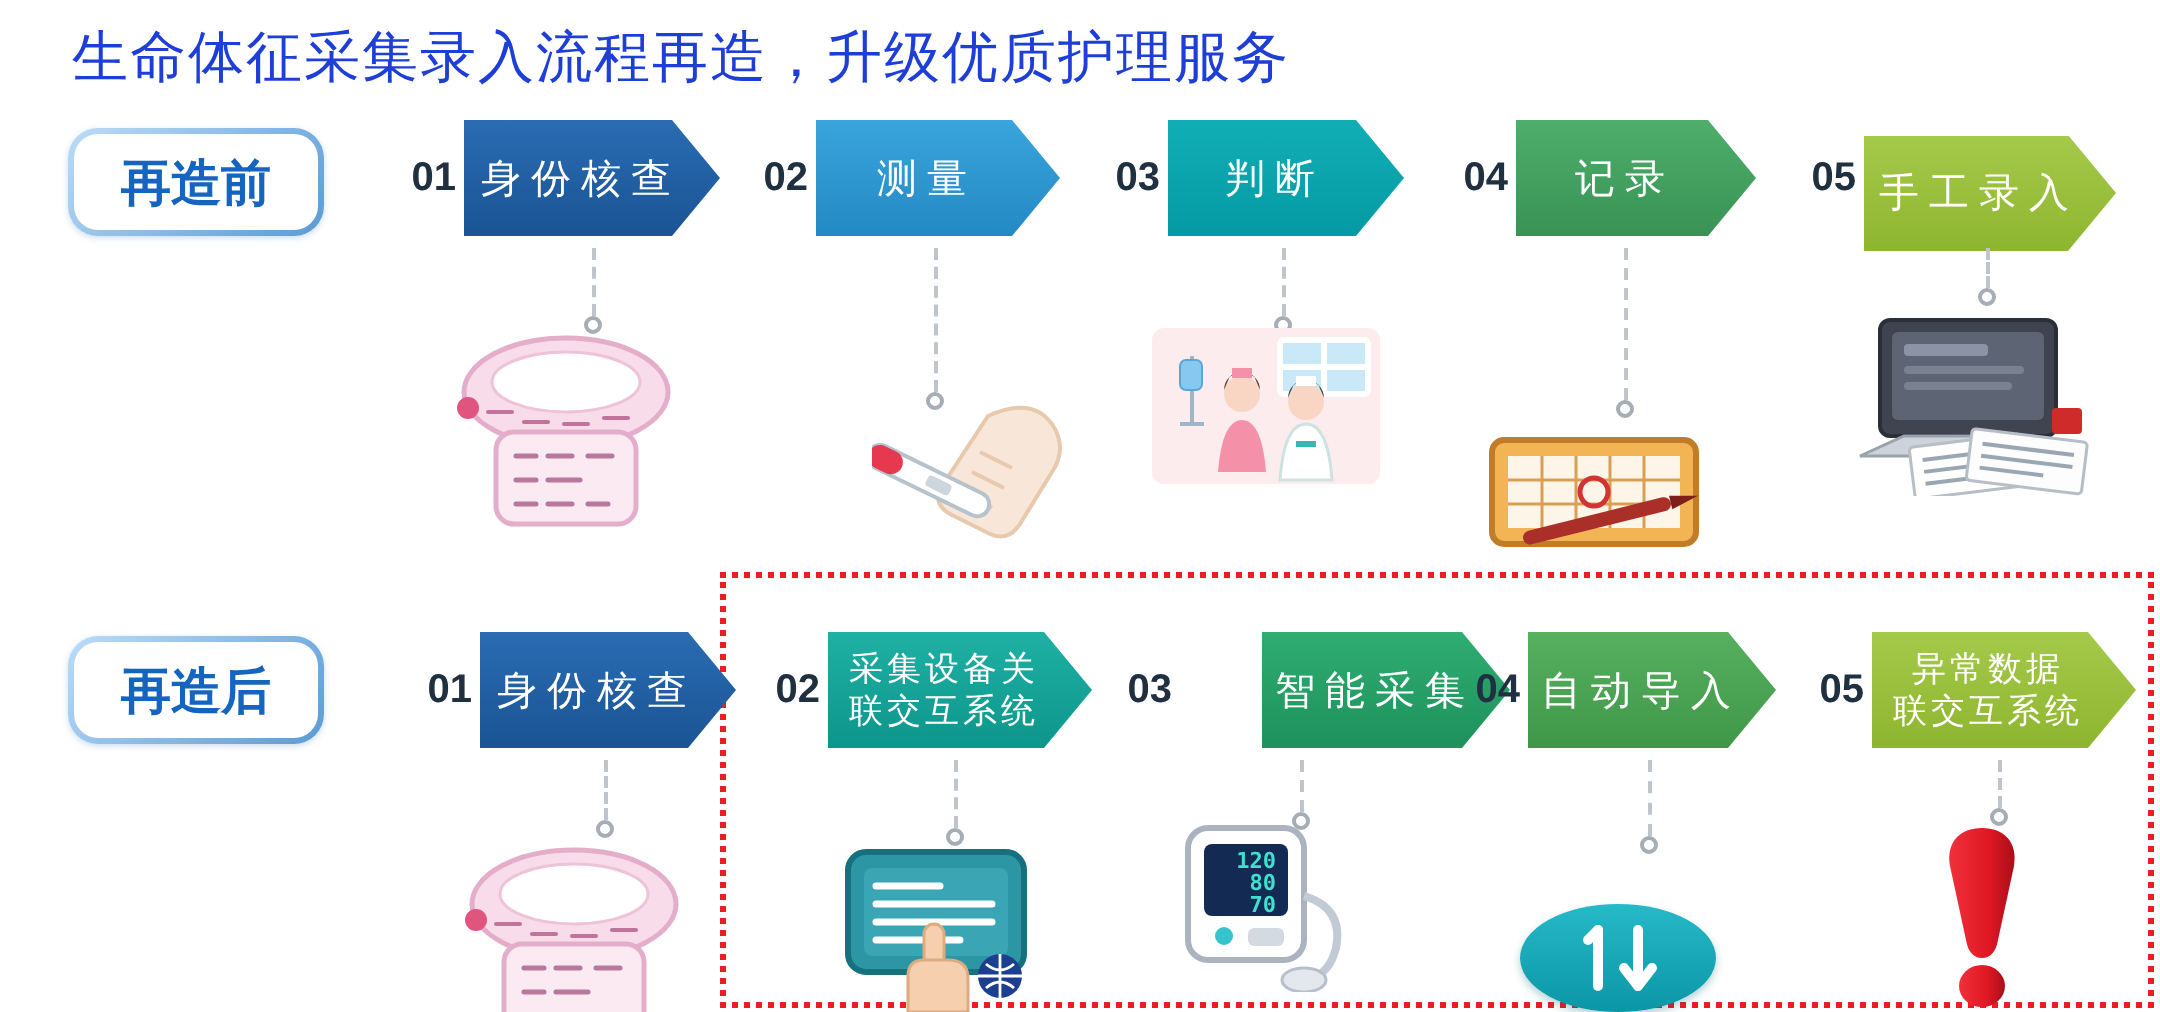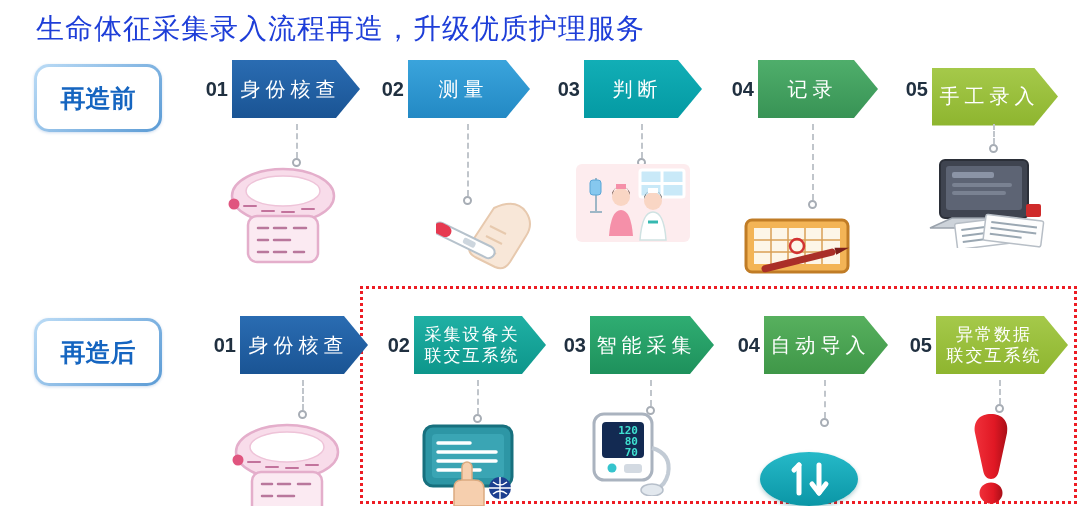--- a/index.html
+++ b/index.html
@@ -3,21 +3,21 @@
 <meta charset="utf-8">
 <style>
   * { margin:0; padding:0; box-sizing:border-box; }
   html,body { background:#ffffff; }
   body { font-family:"Liberation Sans","DejaVu Sans",sans-serif; }
   .canvas { position:relative; width:1080px; height:506px; background:#ffffff; overflow:hidden; }
 
   .title { position:absolute; left:36px; top:10px; font-size:28px; font-weight:normal;
            color:#1e3ed8; letter-spacing:1px; white-space:nowrap; }
 
-  .row-label { position:absolute; width:128px; height:68px; border-radius:15px;
+  .row-label { position:absolute; width:128px; height:54px; border-radius:15px;
                display:flex; align-items:center; justify-content:center;
                font-size:25px; font-weight:bold; color:#1565c0;
                border:3px solid transparent;
                background:linear-gradient(#ffffff,#ffffff) padding-box,
                           linear-gradient(135deg,#bcdcf6,#5b9bd5) border-box;
                box-shadow:0 1px 3px rgba(60,120,190,.25); }
 
   .step { position:absolute; height:54px; display:flex; align-items:center; }
   .num { width:32px; margin-right:4px; font-size:20px; font-weight:bold; color:#203040;
          text-align:right; flex:0 0 auto; }
@@ -28,21 +28,21 @@
   .chev .one-line { font-size:20px; letter-spacing:5px; padding-left:5px; white-space:nowrap; }
   .chev .two-line { font-size:17px; letter-spacing:2px; line-height:1.25; white-space:nowrap; }
 
   .cb1{background:linear-gradient(180deg,#2a6cb2,#1a5494);}
   .cb2{background:linear-gradient(180deg,#3aa4dc,#2389c4);}
   .cb3{background:linear-gradient(180deg,#12aeb6,#049aa3);}
   .cb4{background:linear-gradient(180deg,#4fae6b,#389355);}
   .cb5{background:linear-gradient(180deg,#a5c94a,#8eb52f);}
   .ca1{background:linear-gradient(180deg,#2a6cb2,#1a5494);}
   .ca2{background:linear-gradient(180deg,#1fb0a4,#0d968b);}
-  .ca3{background:linear-gradient(180deg,#2fad72,#1e915c);}
+  .ca3{background:linear-gradient(180deg,#2fad72,#1e915c);margin-left:41px;}
   .ca4{background:linear-gradient(180deg,#57b05e,#3f9748);}
   .ca5{background:linear-gradient(180deg,#a5c94a,#8eb52f);}
 
   .connector { position:absolute; width:0; border-left:2px dashed #c0c5cb; }
   .dot { position:absolute; width:9px; height:9px; border:2px solid #a7adb5;
          border-radius:50%; background:#ffffff; }
 
   .highlight-box { position:absolute; left:360px; top:286px; width:717px; height:218px;
                    border:3px dotted #ed1c24; }
 

